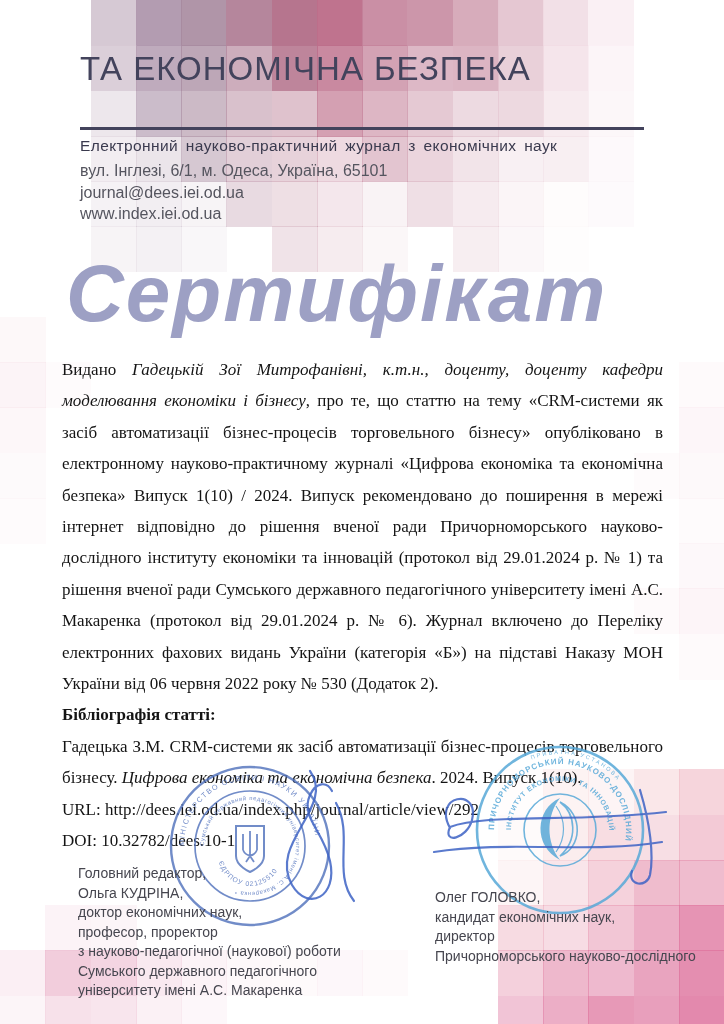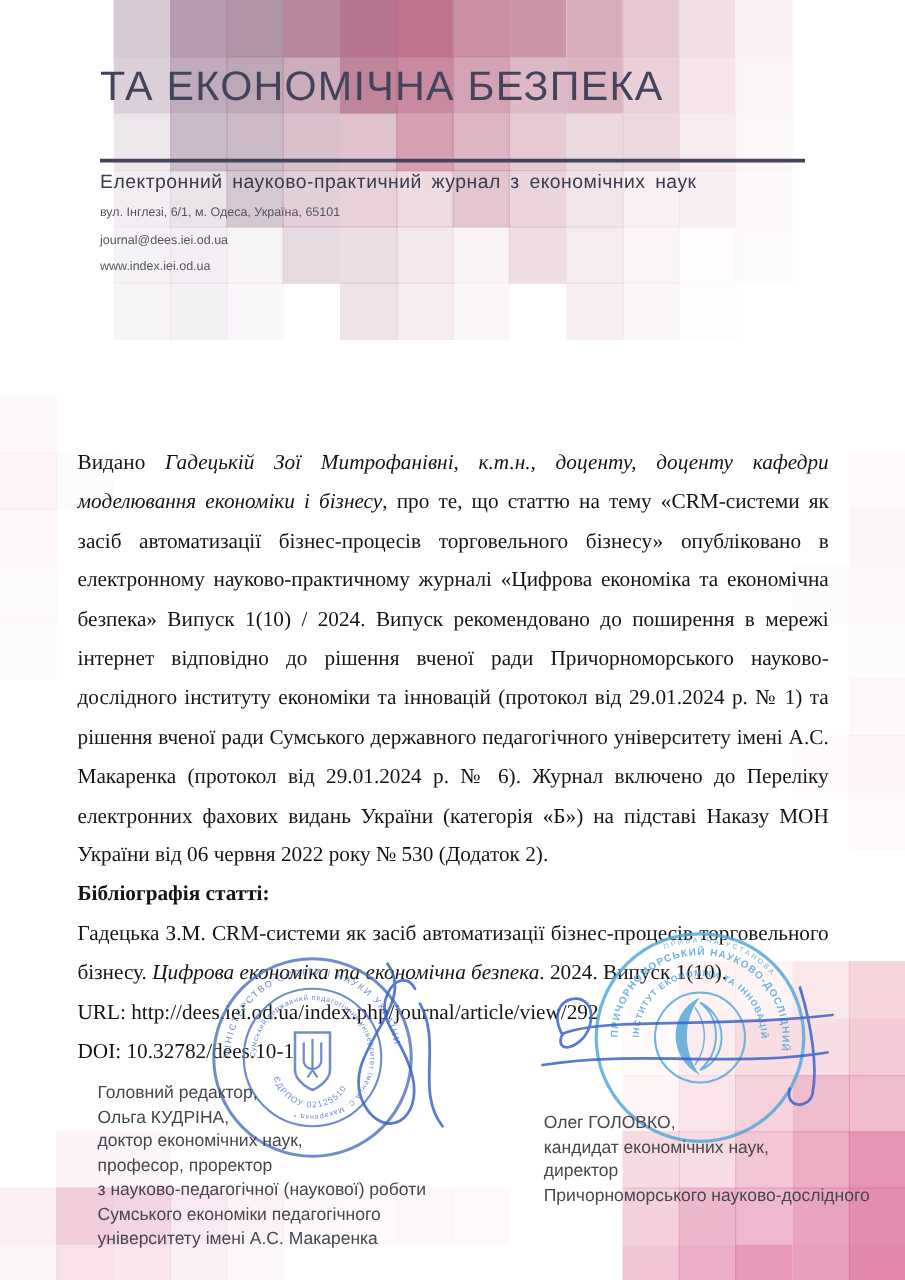--- a/index.html
+++ b/index.html
@@ -6,21 +6,21 @@
   .page{position:relative;width:724px;height:1024px;margin:0 auto;background:#fff;overflow:hidden;
         font-family:"Liberation Sans",sans-serif;}
   .cell{position:absolute;width:46px;height:46px;}
   .layer{position:absolute;inset:0;}
   
   .jtitle{position:absolute;left:80px;top:50px;font-size:33px;line-height:38px;letter-spacing:1px;
           color:#43435c;font-weight:400;white-space:nowrap;}
   .rule{position:absolute;left:80px;top:127px;width:564px;height:3px;background:#43435c;}
   .subtitle{position:absolute;left:80px;top:137px;font-size:15.5px;letter-spacing:.4px;word-spacing:3px;
             color:#3a3a4e;white-space:nowrap;}
-  .contact{position:absolute;left:80px;top:160px;font-size:10px;line-height:21.5px;color:#55555f;}
+  .contact{position:absolute;left:80px;top:160px;font-size:16px;line-height:21.5px;color:#55555f;}
   
   .cert{position:absolute;left:66px;top:248px;font-size:80px;font-weight:bold;font-style:italic;
         letter-spacing:2px;color:#9da0c4;white-space:nowrap;}
   
   .body{position:absolute;left:62px;top:354px;width:601px;font-family:"Liberation Serif",serif;
         font-size:17px;line-height:31.4px;color:#141414;}
   .body p{margin:0;text-align:justify;}
   .body .nojust{text-align:left;}
   .biblabel{font-weight:bold;}
   
@@ -176,20 +176,21 @@
     <div>ТА ЕКОНОМІЧНА БЕЗПЕКА</div>
   </div>
   <div class="rule"></div>
   <div class="subtitle">Електронний науково-практичний журнал з економічних наук</div>
   <div class="contact">
     <div>вул. Інглезі, 6/1, м. Одеса, Україна, 65101</div>
     <div>journal@dees.iei.od.ua</div>
     <div>www.index.iei.od.ua</div>
   </div>
 
+  <div class="cert">Сертифікат</div>
 
   <div class="body">
     <p><span>Видано </span><em>Гадецькій Зої Митрофанівні, к.т.н., доценту, доценту кафедри моделювання економіки і бізнесу</em><span>, про те, що статтю на тему «CRM-системи як засіб автоматизації бізнес-процесів торговельного бізнесу» опубліковано в електронному науково-практичному журналі «Цифрова економіка та економічна безпека» Випуск 1(10) / 2024. Випуск рекомендовано до поширення в мережі інтернет відповідно до рішення вченої ради Причорноморського науково-дослідного інституту економіки та інновацій (протокол від 29.01.2024 р. № 1) та рішення вченої ради Сумського державного педагогічного університету імені А.С. Макаренка (протокол від 29.01.2024 р. № 6). Журнал включено до Переліку електронних фахових видань України (категорія «Б») на підставі Наказу МОН України від 06 червня 2022 року № 530 (Додаток 2).</span></p>
     <p class="nojust biblabel">Бібліографія статті:</p>
     <p><span>Гадецька З.М. CRM-системи як засіб автоматизації бізнес-процесів торговельного бізнесу. </span><em>Цифрова економіка та економічна безпека</em><span>. 2024. Випуск 1(10).</span></p>
     <p class="nojust">URL: http://dees.iei.od.ua/index.php/journal/article/view/292</p>
     <p class="nojust">DOI: 10.32782/dees.10-1</p>
   </div>
 
   <svg class="stamp stamp-left" viewBox="0 0 168 168">
@@ -252,21 +253,21 @@
       <path d="M 490,55 C 500,88 504,120 500,140 C 497,153 477,151 482,136"></path>
     </g>
   </svg>
 
   <div class="sig sig-left">
     <div>Головний редактор,</div>
     <div>Ольга КУДРІНА,</div>
     <div>доктор економічних наук,</div>
     <div>професор, проректор</div>
     <div>з науково-педагогічної (наукової) роботи</div>
-    <div>Сумського економіки педагогічного</div>
+    <div>Сумського державного педагогічного</div>
     <div>університету імені А.С. Макаренка</div>
   </div>
   <div class="sig sig-right">
     <div>Олег ГОЛОВКО,</div>
     <div>кандидат економічних наук,</div>
     <div>директор</div>
     <div>Причорноморського науково-дослідного</div>
   </div>
 
 </div>

